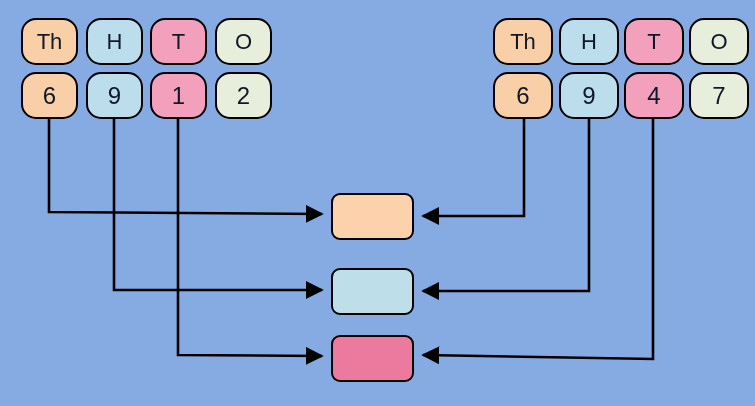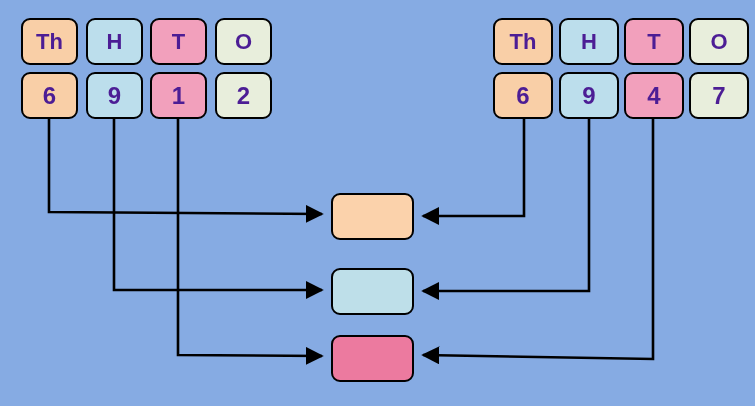--- a/index.html
+++ b/index.html
@@ -23,27 +23,27 @@
     left: 0;
     top: 0;
     width: 755px;
     height: 406px;
     pointer-events: none;
   }
   .cell {
     position: absolute;
     box-sizing: border-box;
     border: 2.5px solid #000000;
-    border-radius: 9px;
+    border-radius: 15px;
     display: flex;
     align-items: center;
     justify-content: center;
-    font-weight: bold;
+    font-weight: normal;
     font-size: 23px;
-    color: #4c1d95;
+    color: #0f172a;
     line-height: 1;
   }
   .cell.head { font-size: 22px; }
   .cell.digit { font-size: 24px; }
   .result {
     position: absolute;
     box-sizing: border-box;
     border: 2.5px solid #000000;
     border-radius: 9px;
   }

